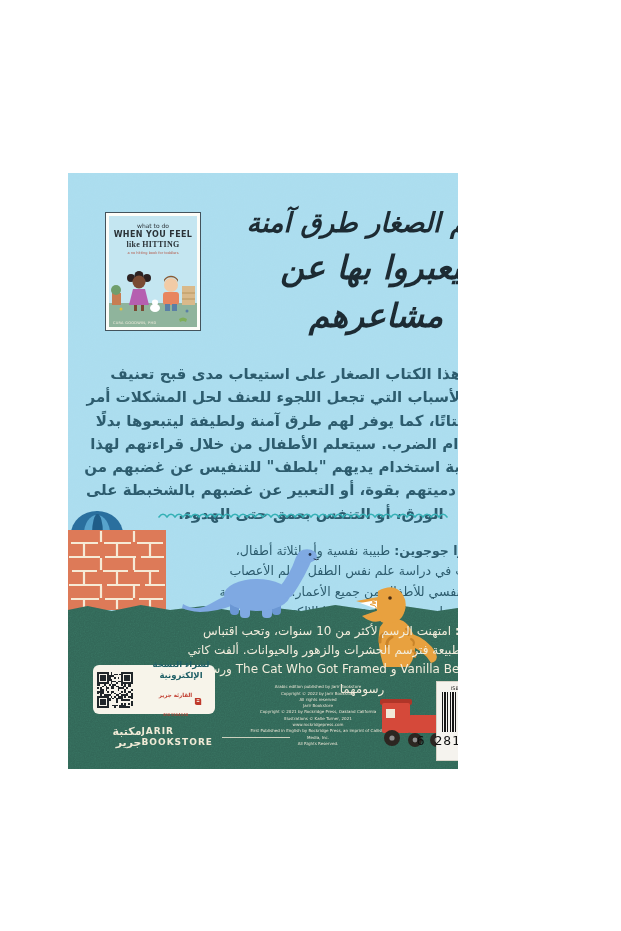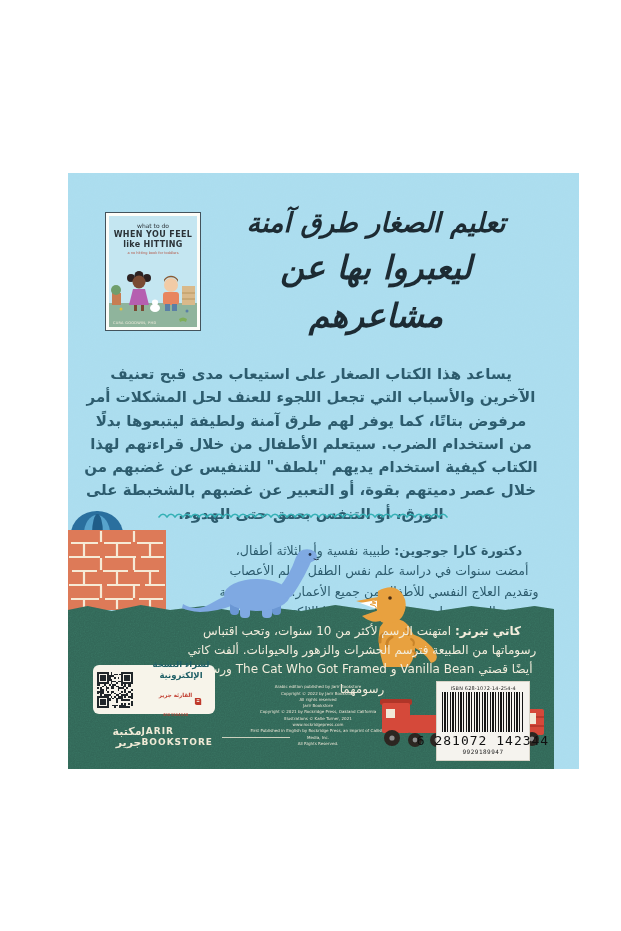--- a/index.html
+++ b/index.html
@@ -1,27 +1,27 @@
 <!DOCTYPE html>
 <html><head>
 <meta charset="utf-8">
 <style>
   * { margin:0; padding:0; box-sizing:border-box; }
   body { background:#ffffff; font-family:"DejaVu Sans", sans-serif; }
   .page { position:relative; width:621px; height:931px; background:#ffffff; overflow:hidden; margin:0 auto; }
-  .card { position:absolute; left:68px; top:173px; width:511px; height:596px; background:#a9dcee; overflow:hidden; }
+  .card { position:absolute; left:68px; top:173px; width:390px; height:596px; background:#a9dcee; overflow:hidden; }
   .tex { position:absolute; left:0; top:0; width:100%; height:100%; pointer-events:none; }
 
   
   .thumb { position:absolute; left:37px; top:39px; width:96px; height:119px; background:#fdfdf8; border:1px solid #43535c; padding:3px; }
   .thumb-cover { position:relative; width:100%; height:100%; background:#c4e6f1; overflow:hidden; }
   .thumb-titles { position:absolute; top:6px; left:0; right:0; text-align:center; color:#2b3338; line-height:1.25; }
   .tt1 { font-size:6px; }
   .tt2 { font-size:8px; font-weight:bold; letter-spacing:.4px; }
-  .tt3 { font-size:8px; font-weight:bold; letter-spacing:.3px; }
+  .tt3 { font-size:8px; font-weight:bold; letter-spacing:.3px;font-family:Liberation Serif, serif; }
   .tt4 { font-size:3.5px; color:#b45a4a; margin-top:1px; }
   .thumb-art { position:absolute; left:0; bottom:0; width:88px; height:58px; }
   .thumb-author { position:absolute; left:4px; bottom:2px; font-size:3.5px; color:#f4efe0; letter-spacing:.3px; }
 
   
   .headline { position:absolute; left:140px; top:34px; width:336px; direction:rtl; text-align:center; color:#1d2b33; font-weight:bold;font-style:italic; }
   .hl1 { font-size:27px; margin-bottom:10px; }
   .hl2 { font-size:33px; margin-bottom:9px; }
   .hl3 { font-size:33px; }
 

